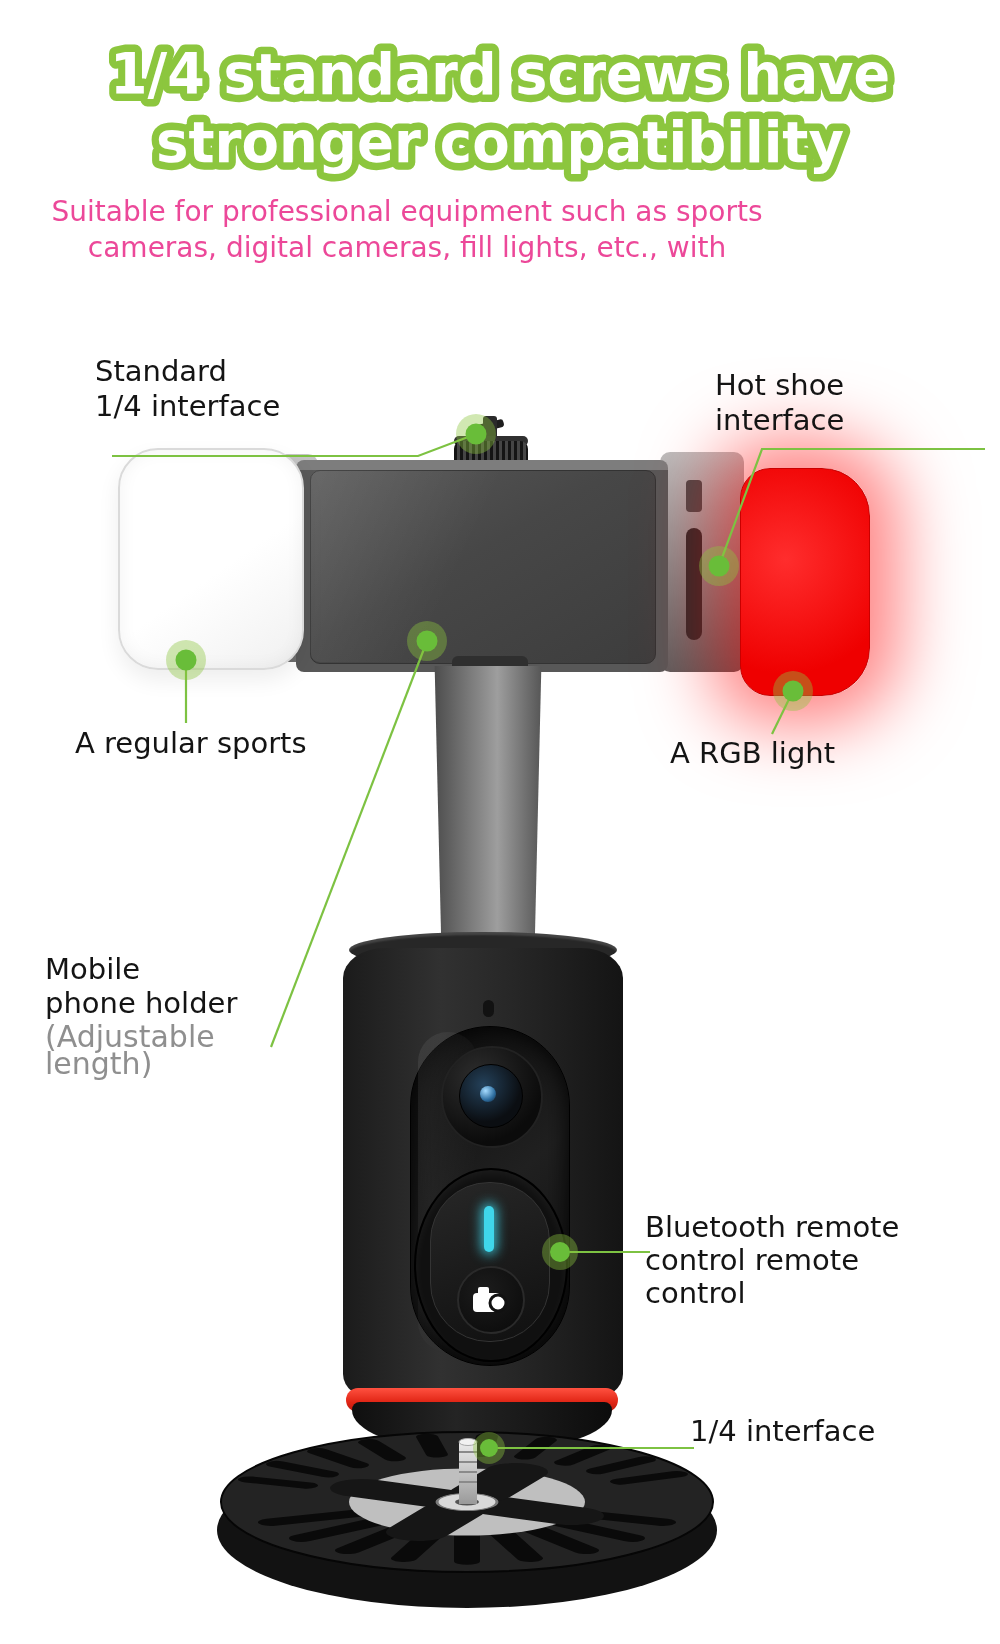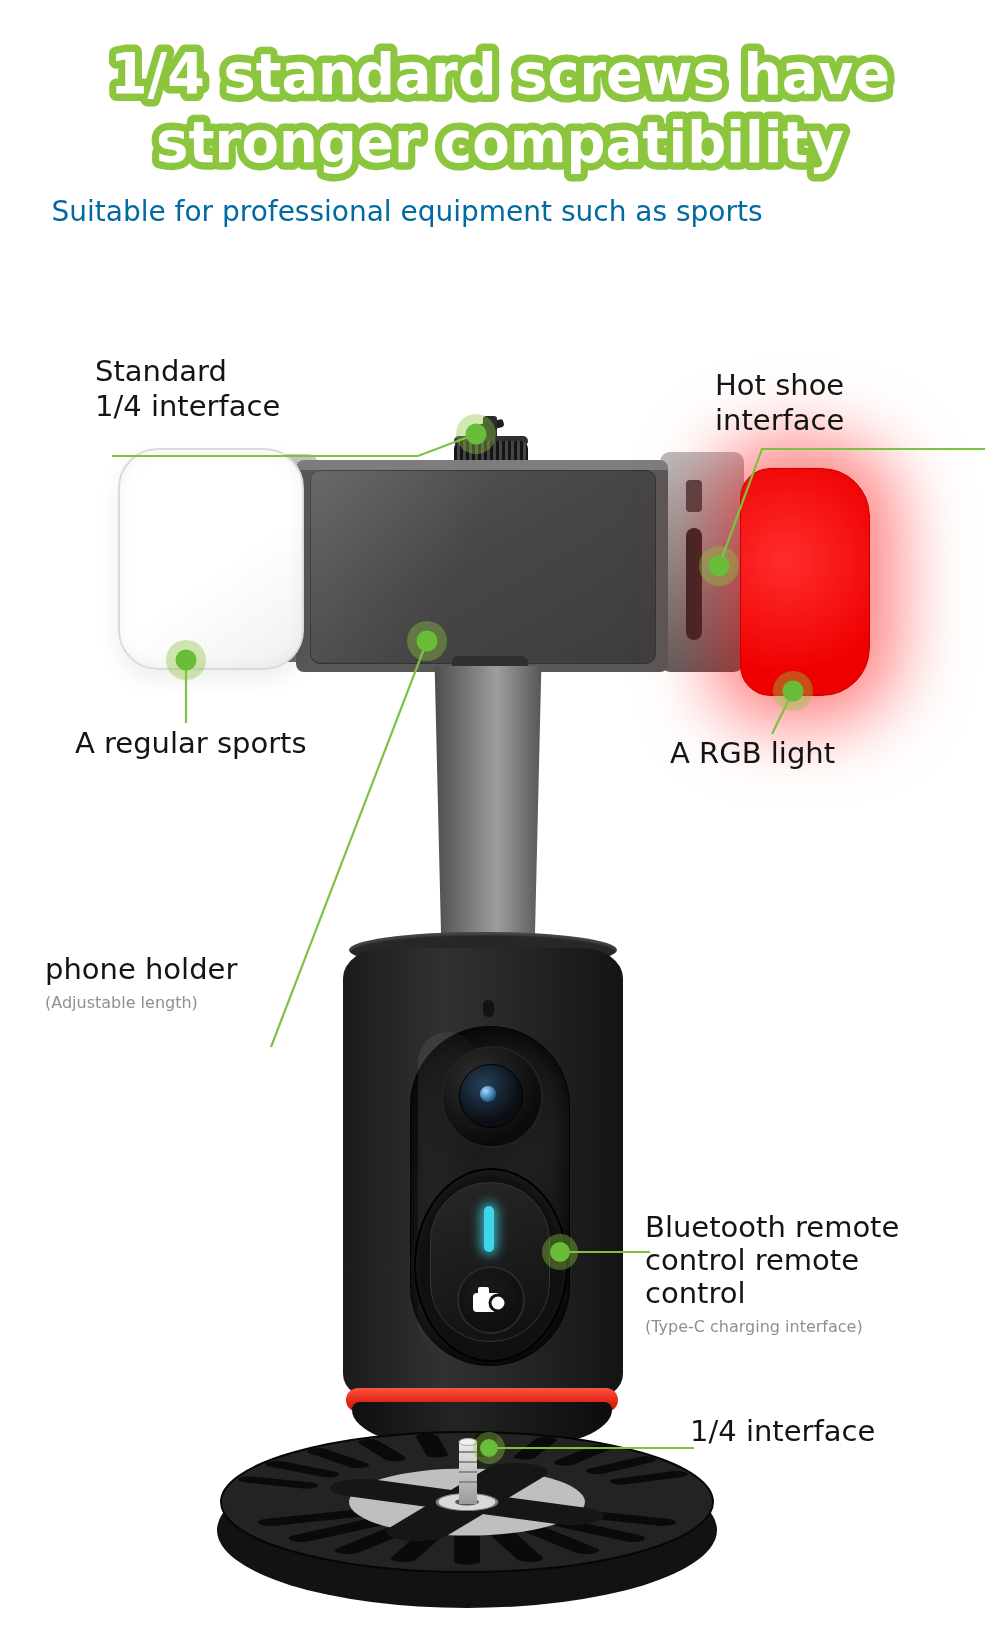--- a/index.html
+++ b/index.html
@@ -5,25 +5,25 @@
   html,body{margin:0;padding:0;background:#fff;}
   .canvas{position:relative;width:1000px;height:1644px;background:#fff;overflow:hidden;
           font-family:"DejaVu Sans",sans-serif;}
   .abs{position:absolute;}
   
   .title-svg{position:absolute;left:0;top:14px;width:1000px;height:180px;}
   .title-svg text{font-family:"DejaVu Sans",sans-serif;font-weight:bold;
                   paint-order:stroke;stroke:#8CC63E;stroke-width:15px;stroke-linejoin:round;
                   fill:#ffffff;}
   
-  .subtitle{left:0;top:194px;width:814px;text-align:center;color:#0369a1;
+  .subtitle{left:0;top:194px;width:814px;text-align:center;color:#ec4899;
             font-size:28px;line-height:36px;}
   
   .lbl{position:absolute;text-align:left;color:#141414;font-size:29px;line-height:35px;}
-  .lbl .note{font-size:16px;line-height:27px;color:#8F8F8F;margin-top:3px;}
+  .lbl .note{font-size:30px;line-height:27px;color:#8F8F8F;margin-top:3px;}
   .lbl-bt{line-height:33px;}
   
   .pedestal{left:440px;top:484px;width:100px;height:24px;background:#3d3d3d;border-radius:3px;}
   .knob{left:454px;top:441px;width:74px;height:48px;border-radius:8px;
         background:repeating-linear-gradient(90deg,#141414 0 3px,#454545 3px 6px);}
   .knob-cap{left:454px;top:436px;width:74px;height:10px;border-radius:5px;background:#303030;}
   .screw-tip{left:483px;top:416px;width:14px;height:24px;background:#2a2a2a;border-radius:3px;}
   .screw-wing{left:476px;top:422px;width:28px;height:8px;background:#1e1e1e;border-radius:3px;transform:rotate(-14deg);}
   .bracket{border-radius:10px;}
   .bracket-l{left:246px;top:454px;width:72px;height:208px;
@@ -92,20 +92,21 @@
 
 <div class="canvas">
 
   <svg class="title-svg">
     <text x="500" y="80" font-size="57" text-anchor="middle" textLength="780" lengthAdjust="spacingAndGlyphs">1/4 standard screws have</text>
     <text x="500" y="148" font-size="57" text-anchor="middle" textLength="688" lengthAdjust="spacingAndGlyphs">stronger compatibility</text>
   </svg>
 
   <div class="abs subtitle">
     <div>Suitable for professional equipment such as sports</div>
+    <div>cameras, digital cameras, fill lights, etc., with</div>
   </div>
 
   <div class="abs" style="left:0;top:0;width:1000px;height:1644px;">
 
     <div class="abs screw-wing"></div>
     <div class="abs screw-tip"></div>
     <div class="abs knob-cap"></div>
     <div class="abs knob"></div>
     <div class="abs pedestal"></div>
 
@@ -221,28 +222,28 @@
 
   <div class="lbl" style="left:75px;top:726px;width:235px;">
     <div>A regular sports</div>
   </div>
 
   <div class="lbl" style="left:670px;top:736px;width:200px;">
     <div>A RGB light</div>
   </div>
 
   <div class="lbl" style="left:45px;top:952px;width:230px;line-height:34px;">
+    <div>Mobile</div>
     <div>phone holder</div>
     <div class="note">(Adjustable length)</div>
   </div>
 
   <div class="lbl lbl-bt" style="left:645px;top:1211px;width:312px;">
     <div>Bluetooth remote</div>
     <div>control remote control</div>
-    <div class="note">(Type-C charging interface)</div>
   </div>
 
   <div class="lbl" style="left:690px;top:1413px;width:215px;line-height:37px;">
     <div>1/4 interface</div>
   </div>
 
   <svg class="overlay">
     <polyline points="112,456 418,456 476,434"></polyline>
     <polyline points="985,449 762,449 719,566"></polyline>
     <line x1="186" y1="660" x2="186" y2="723"></line>

